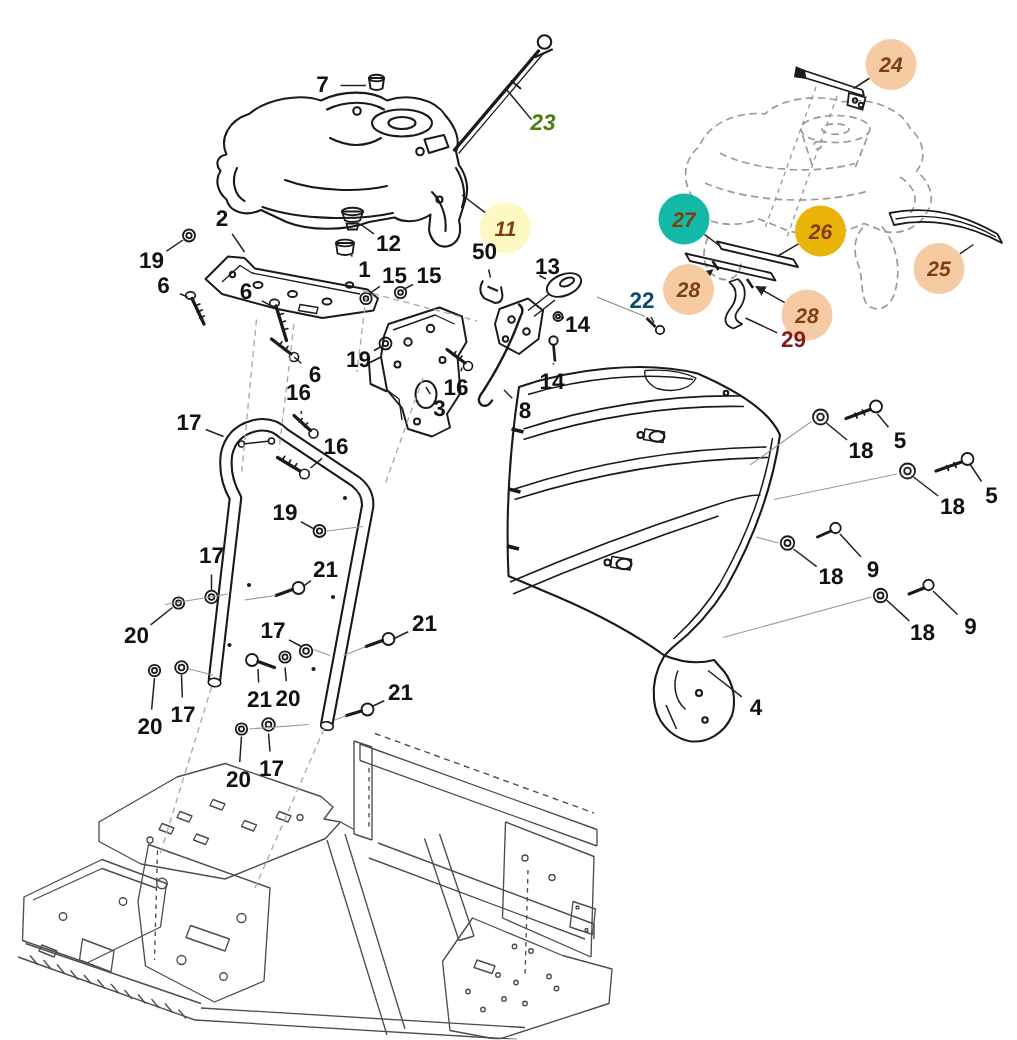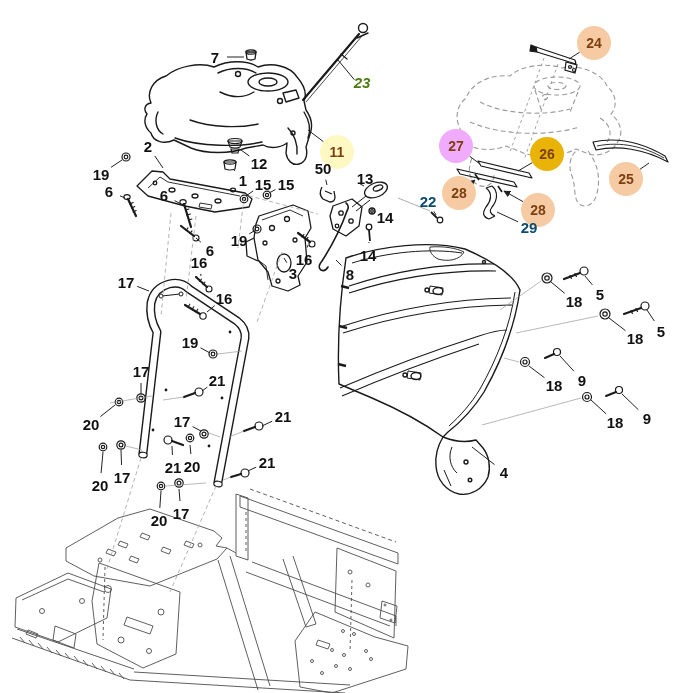--- a/index.html
+++ b/index.html
@@ -6,21 +6,21 @@
   #stage{position:relative;width:678px;height:693px;background:#ffffff;overflow:hidden;
          font-family:"Liberation Sans",sans-serif;}
   #art,#leaders{position:absolute;left:0;top:0;}
   #leaders{pointer-events:none;}
   #callouts{position:absolute;left:0;top:0;width:100%;height:100%;}
   .callout{position:absolute;transform:translate(-50%,-50%);
            font:bold 15px "Liberation Sans",sans-serif;white-space:nowrap;
            line-height:1;z-index:3;}
   .callout.circled{width:34px;height:34px;border-radius:50%;
            display:flex;align-items:center;justify-content:center;
-           font-size:14px;}
+           font-size:14px;font-style:italic;}
 </style>
 </head>
 <body>
 
 <div id="stage">
 
 <svg id="art" width="678" height="693" viewBox="0 0 678 693">
 
   <g stroke="#1a1a1a" fill="none" stroke-width="1.4" stroke-linejoin="round" stroke-linecap="round">
     <path d="M151,103 C146,92 153,80 166,76 C178,66 200,62 214,67 C228,60 248,60 258,67 C272,62 290,66 297,77 C304,85 307,94 304,101 L306,110 C311,117 313,126 310,134 L306,147 C308,155 306,162 299,164 C292,166 287,160 286,153 L287,143 C280,148 270,149 263,145 L246,148 C230,154 206,154 191,148 L174,140 C163,145 153,141 151,133 C145,128 143,120 147,114 C143,109 145,104 151,103 Z"></path>
@@ -389,26 +389,26 @@
       <div class="callout circled" style="left: 594px; top: 43px; background: rgb(246, 203, 164); color: rgb(125, 63, 16);">24</div>
       <div class="callout" style="left: 148px; top: 146px; color: rgb(17, 17, 17);">2</div>
       <div class="callout" style="left: 259px; top: 163px; color: rgb(17, 17, 17);">12</div>
       <div class="callout" style="left: 243px; top: 180px; color: rgb(17, 17, 17);">1</div>
       <div class="callout circled" style="left: 337px; top: 152px; background: #fef9c3; color: rgb(125, 63, 16);">11</div>
       <div class="callout" style="left: 101px; top: 174px; color: rgb(17, 17, 17);">19</div>
       <div class="callout" style="left: 263px; top: 184px; color: rgb(17, 17, 17);">15</div>
       <div class="callout" style="left: 286px; top: 184px; color: rgb(17, 17, 17);">15</div>
       <div class="callout" style="left: 323px; top: 168px; color: rgb(17, 17, 17);">50</div>
       <div class="callout" style="left: 365px; top: 178px; color: rgb(17, 17, 17);">13</div>
-      <div class="callout circled" style="left: 456px; top: 146px; background: #f0abfc; color: rgb(125, 63, 16);">27</div>
+      <div class="callout circled" style="left: 456px; top: 146px; background: #14b8a6; color: rgb(125, 63, 16);">27</div>
       <div class="callout circled" style="left: 547px; top: 154px; background: #eab308; color: rgb(125, 63, 16);">26</div>
       <div class="callout circled" style="left: 626px; top: 179px; background: rgb(246, 203, 164); color: rgb(125, 63, 16); text-align: right;">25</div>
       <div class="callout circled" style="left: 459px; top: 193px; background: rgb(246, 203, 164); color: rgb(125, 63, 16);">28</div>
       <div class="callout circled" style="left: 538px; top: 210px; background: rgb(246, 203, 164); color: rgb(125, 63, 16);">28</div>
-      <div class="callout" style="left: 529px; top: 227px; color: #0c4a6e;">29</div>
+      <div class="callout" style="left: 529px; top: 227px; color: #7f1d1d;">29</div>
       <div class="callout" style="left: 428px; top: 201px; color: #0c4a6e;">22</div>
       <div class="callout" style="left: 109px; top: 191px; color: rgb(17, 17, 17);">6</div>
       <div class="callout" style="left: 164px; top: 195px; color: rgb(17, 17, 17);">6</div>
       <div class="callout" style="left: 210px; top: 250px; color: rgb(17, 17, 17);">6</div>
       <div class="callout" style="left: 199px; top: 262px; color: rgb(17, 17, 17);">16</div>
       <div class="callout" style="left: 304px; top: 259px; color: rgb(17, 17, 17);">16</div>
       <div class="callout" style="left: 224px; top: 298px; color: rgb(17, 17, 17);">16</div>
       <div class="callout" style="left: 239px; top: 240px; color: rgb(17, 17, 17);">19</div>
       <div class="callout" style="left: 293px; top: 273px; color: rgb(17, 17, 17);">3</div>
       <div class="callout" style="left: 350px; top: 274px; color: rgb(17, 17, 17);">8</div>

